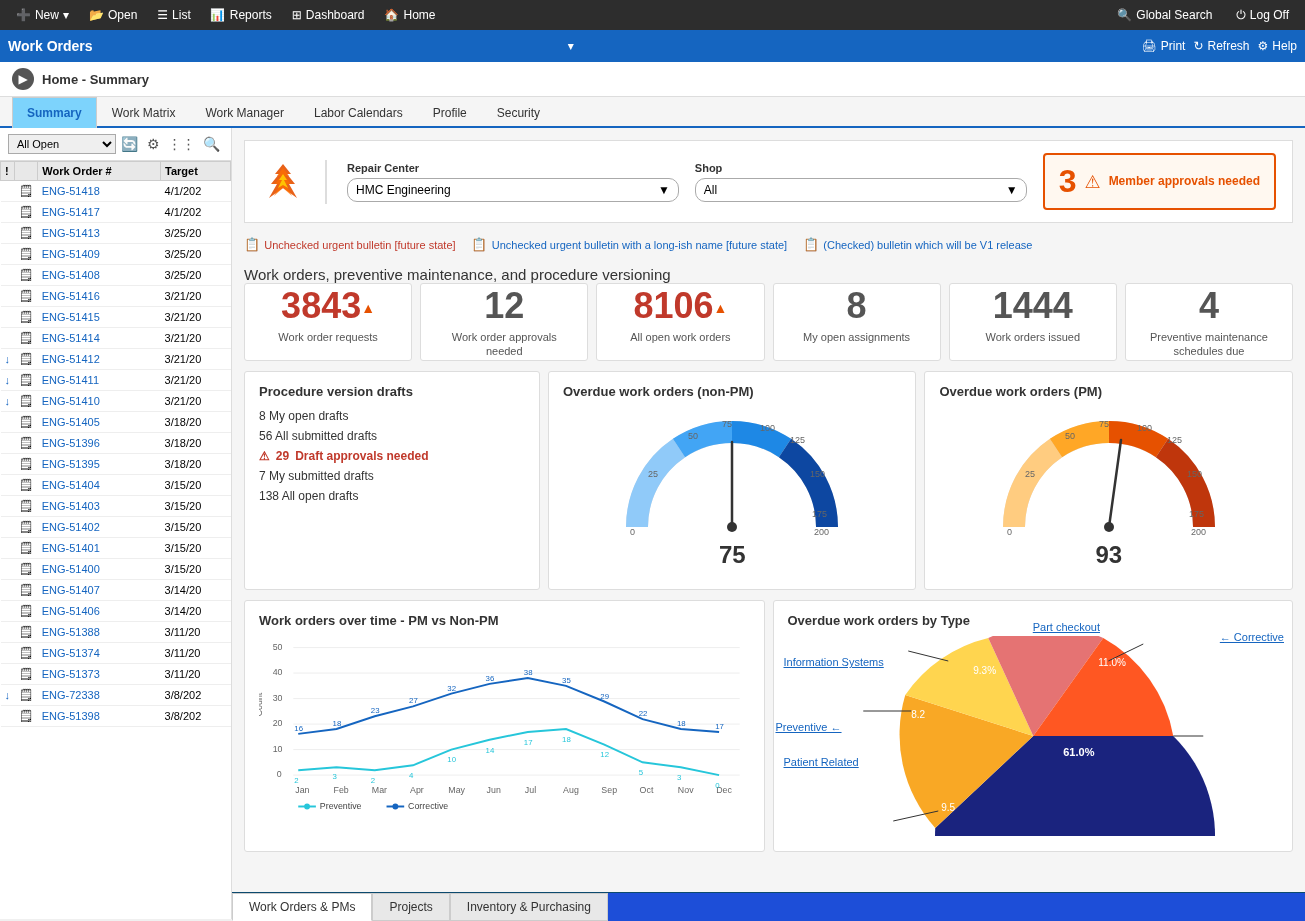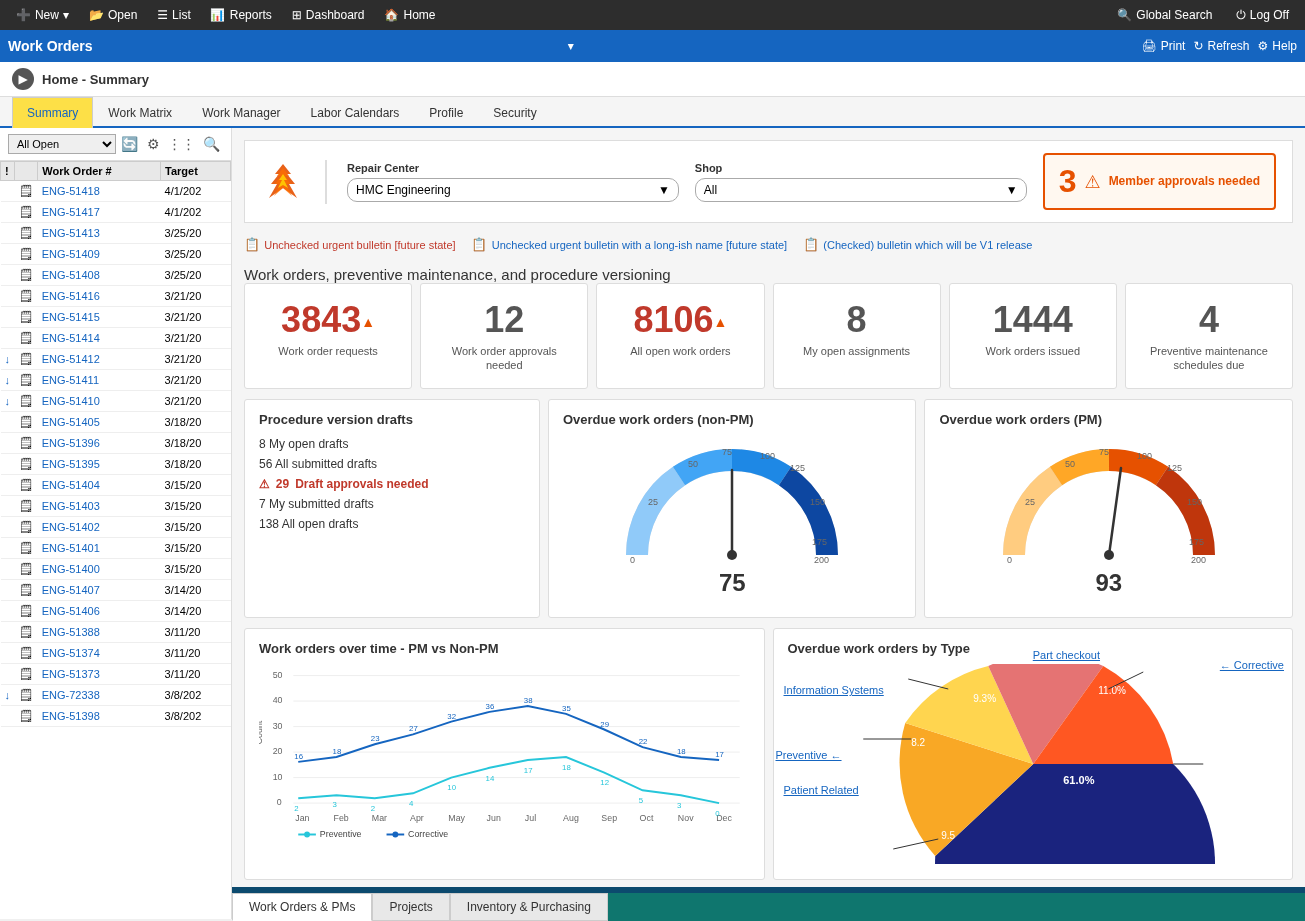--- a/index.html
+++ b/index.html
@@ -61,25 +61,25 @@
     .tab {
       padding: 8px 14px;
       cursor: pointer;
       font-size: 12px;
       color: #333;
       border: 1px solid transparent;
       border-bottom: none;
       margin-bottom: -2px;
     }
     .tab.active {
-      background: #fde047;
+      background: #7dd3fc;
       border-color: #ccc;
       border-bottom-color: #fff;
       color: #1565c0;
-      font-weight: normal;
+      font-weight: bold;
     }
 
     
     .main-layout {
       display: flex;
       height: calc(921px - 30px - 32px - 34px - 34px);
     }
 
     
     .sidebar {
@@ -206,21 +206,21 @@
     
     .stats-row {
       display: flex;
       gap: 8px;
       margin-bottom: 10px;
     }
     .stat-card {
       flex: 1;
       background: #fff;
       border: 1px solid #ddd;
-      padding: 16px 12px;
+      padding: 2px 12px;
       text-align: center;
       border-radius: 3px;
     }
     .stat-number { font-size: 36px; font-weight: bold; color: #555; line-height: 1.1; }
     .stat-number.red { color: #c0392b; }
     .stat-label { font-size: 11px; color: #555; margin-top: 4px; line-height: 1.3; }
     .stat-warning { color: #e65100; font-size: 14px; vertical-align: middle; }
 
     
     .mid-row {
@@ -826,17 +826,17 @@
         <div style="position:absolute;top:155px;left:10px;font-size:11px;">
           <span style="color:#1565c0;text-decoration:underline;cursor:pointer;">Patient Related</span>
         </div>
       </div>
     </div>
 
     <div style="height:32px;"></div>
   </div>
 </div>
 
-<div style="position:fixed;bottom:0;left:232px;right:0;display:flex;background:#0f766e;border-top:6px solid #0c4a6e;z-index:100;" id="bottom-tabs-bar">
+<div style="position:fixed;bottom:0;left:232px;right:0;display:flex;background:#1d4ed8;border-top:1px solid #0c4a6e;z-index:100;" id="bottom-tabs-bar">
     <div class="bottom-tab active">Work Orders &amp; PMs</div>
     <div class="bottom-tab">Projects</div>
     <div class="bottom-tab">Inventory &amp; Purchasing</div>
   </div>
 
 </body></html>

